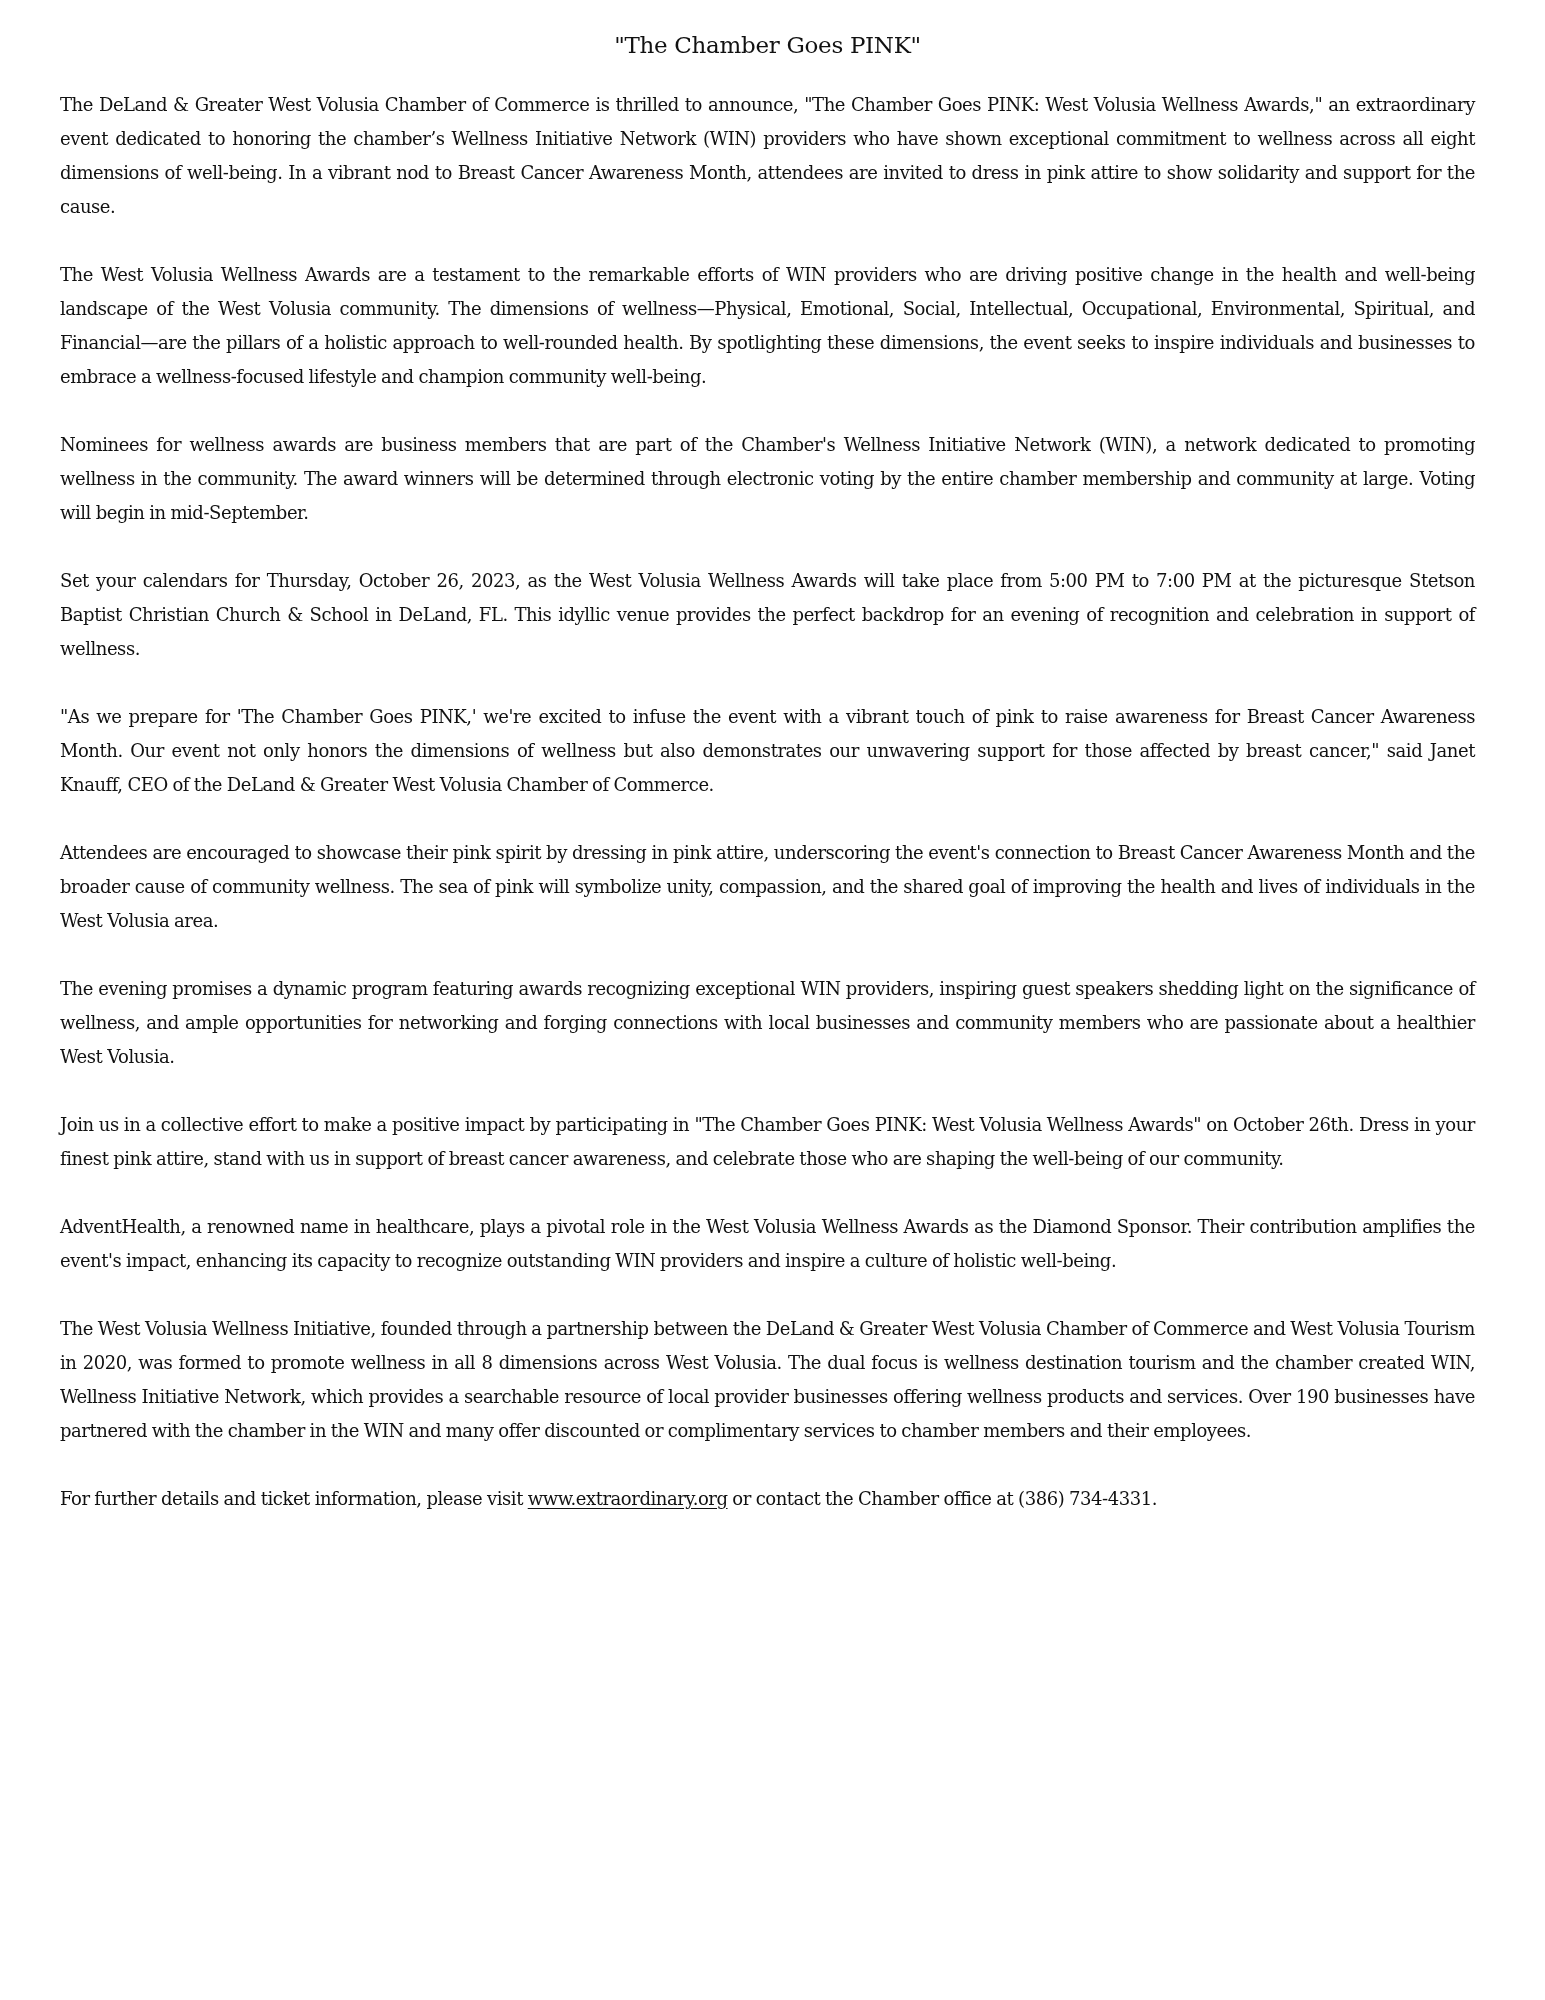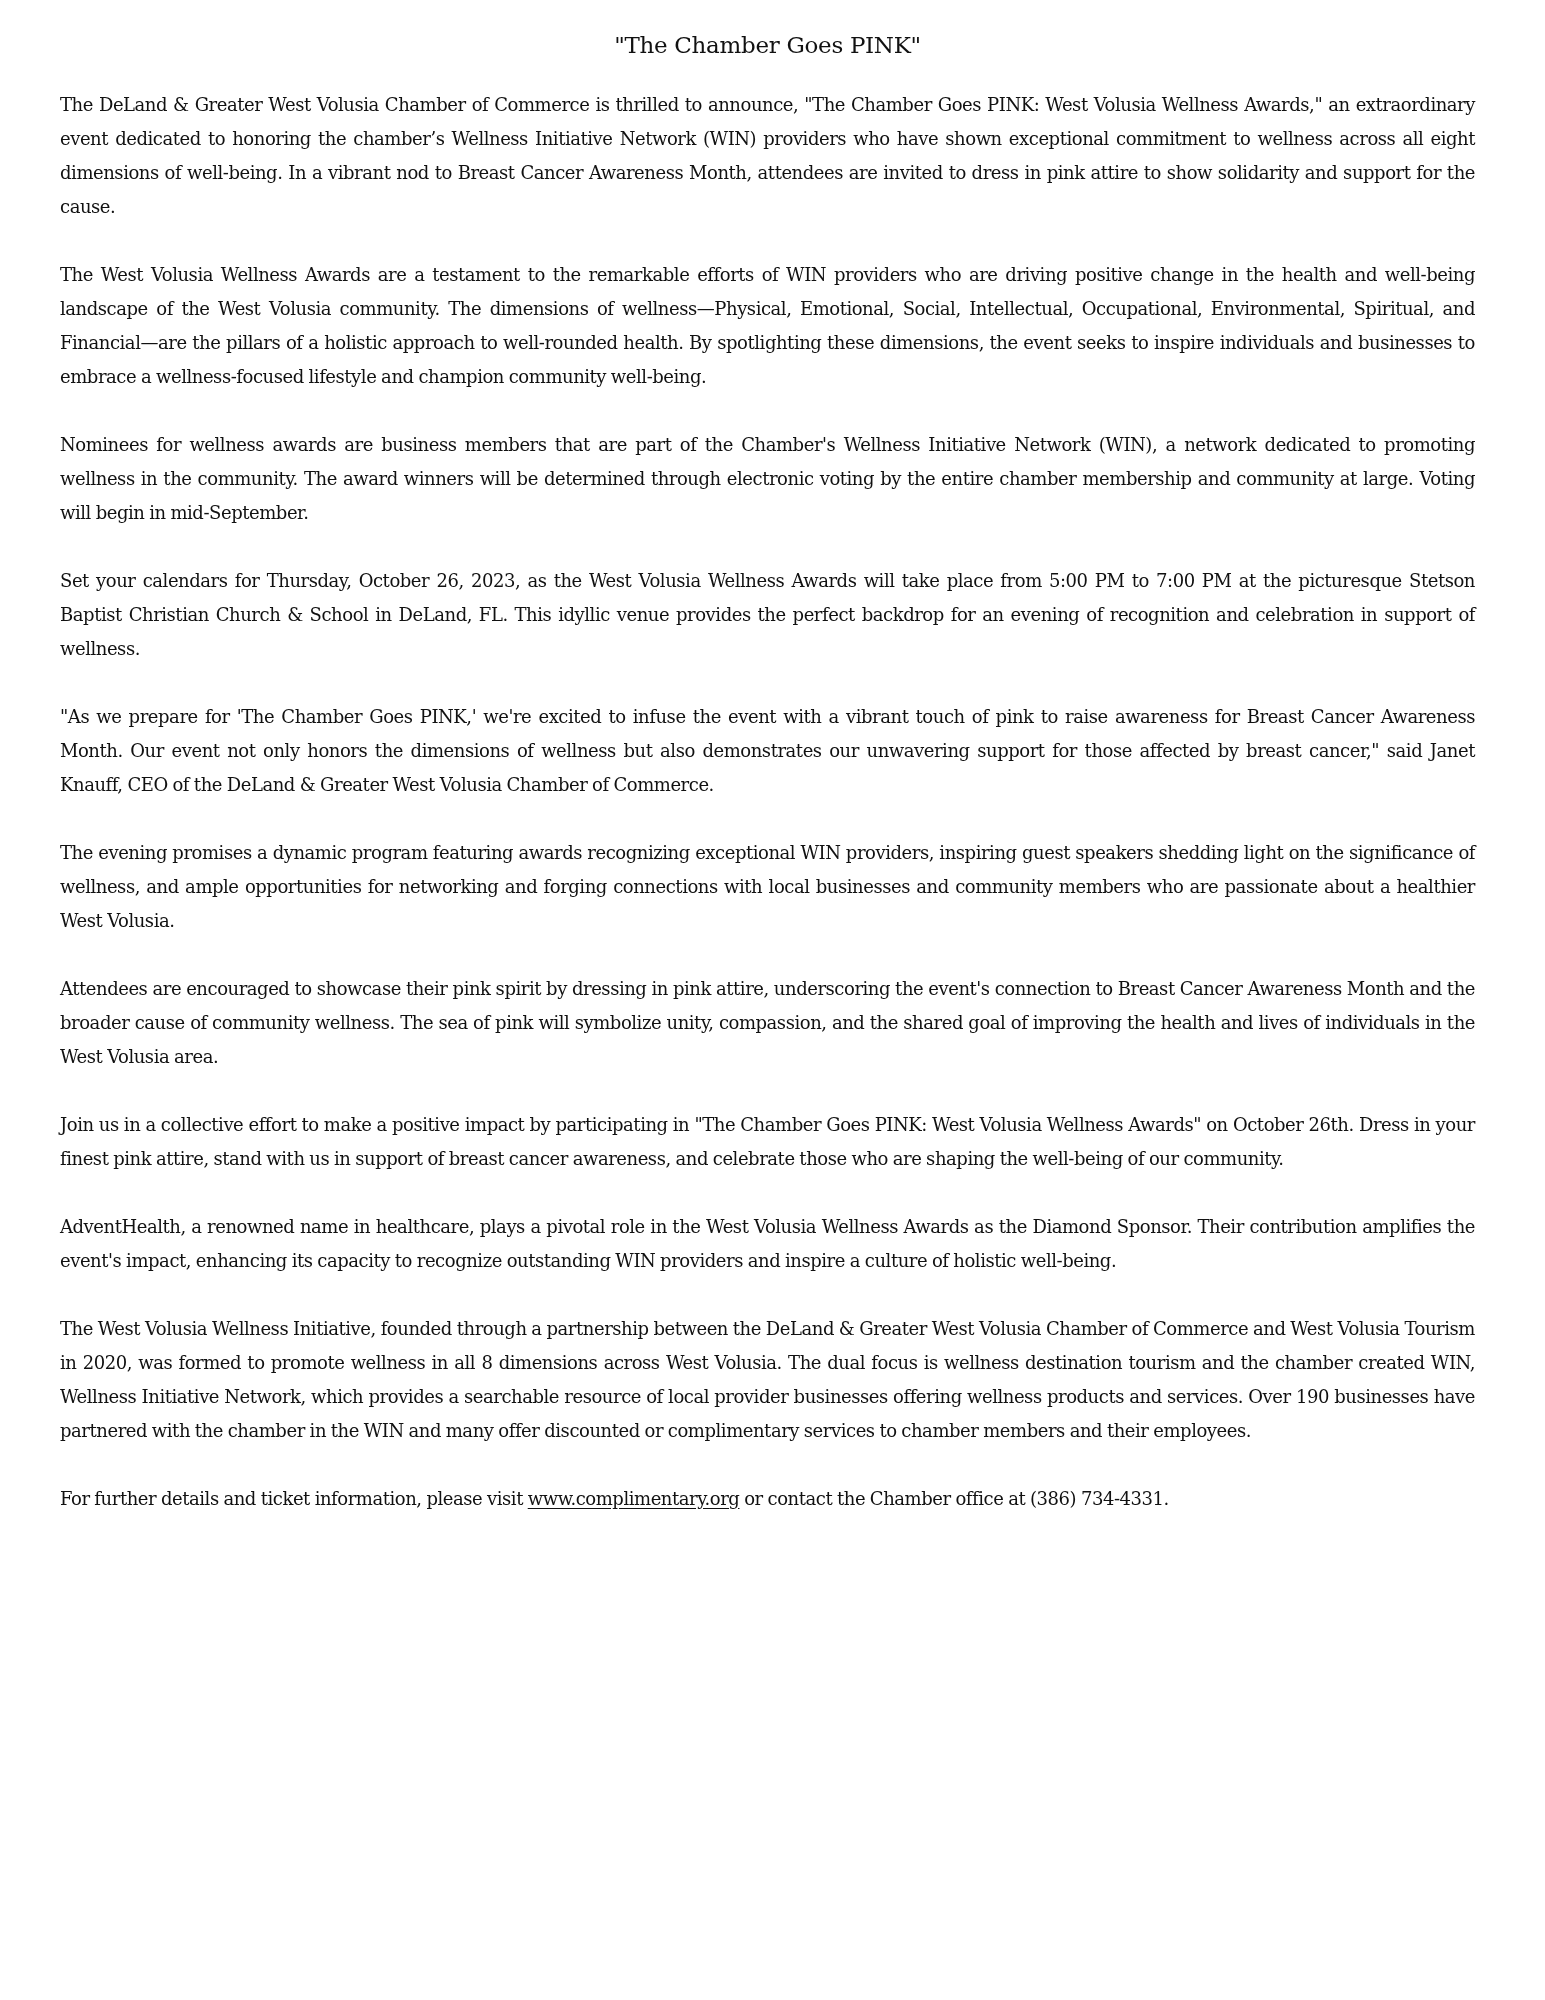--- a/index.html
+++ b/index.html
@@ -55,20 +55,20 @@
 <div class="page">
   <div class="title-block">
     <p class="title-line">"The Chamber Goes PINK"</p>
   </div>
 
   <p class="para">The DeLand &amp; Greater West Volusia Chamber of Commerce is thrilled to announce, "The Chamber Goes PINK: West Volusia Wellness Awards," an extraordinary event dedicated to honoring the chamber’s Wellness Initiative Network (WIN) providers who have shown exceptional commitment to wellness across all eight dimensions of well-being. In a vibrant nod to Breast Cancer Awareness Month, attendees are invited to dress in pink attire to show solidarity and support for the cause.</p>
   <p class="para">The West Volusia Wellness Awards are a testament to the remarkable efforts of WIN providers who are driving positive change in the health and well-being landscape of the West Volusia community. The dimensions of wellness—Physical, Emotional, Social, Intellectual, Occupational, Environmental, Spiritual, and Financial—are the pillars of a holistic approach to well-rounded health. By spotlighting these dimensions, the event seeks to inspire individuals and businesses to embrace a wellness-focused lifestyle and champion community well-being.</p>
   <p class="para">Nominees for wellness awards are business members that are part of the Chamber's Wellness Initiative Network (WIN), a network dedicated to promoting wellness in the community. The award winners will be determined through electronic voting by the entire chamber membership and community at large. Voting will begin in mid-September.</p>
   <p class="para">Set your calendars for Thursday, October 26, 2023, as the West Volusia Wellness Awards will take place from 5:00 PM to 7:00 PM at the picturesque Stetson Baptist Christian Church &amp; School in DeLand, FL. This idyllic venue provides the perfect backdrop for an evening of recognition and celebration in support of wellness.</p>
   <p class="para">"As we prepare for 'The Chamber Goes PINK,' we're excited to infuse the event with a vibrant touch of pink to raise awareness for Breast Cancer Awareness Month. Our event not only honors the dimensions of wellness but also demonstrates our unwavering support for those affected by breast cancer," said Janet Knauff, CEO of the DeLand &amp; Greater West Volusia Chamber of Commerce.</p>
+  <p class="para">Attendees are encouraged to showcase their pink spirit by dressing in pink attire, underscoring the event's connection to Breast Cancer Awareness Month and the broader cause of community wellness. The sea of pink will symbolize unity, compassion, and the shared goal of improving the health and lives of individuals in the West Volusia area.</p>
   <p class="para">The evening promises a dynamic program featuring awards recognizing exceptional WIN providers, inspiring guest speakers shedding light on the significance of wellness, and ample opportunities for networking and forging connections with local businesses and community members who are passionate about a healthier West Volusia.</p>
-  <p class="para">Attendees are encouraged to showcase their pink spirit by dressing in pink attire, underscoring the event's connection to Breast Cancer Awareness Month and the broader cause of community wellness. The sea of pink will symbolize unity, compassion, and the shared goal of improving the health and lives of individuals in the West Volusia area.</p>
   <p class="para">Join us in a collective effort to make a positive impact by participating in "The Chamber Goes PINK: West Volusia Wellness Awards" on October 26th. Dress in your finest pink attire, stand with us in support of breast cancer awareness, and celebrate those who are shaping the well-being of our community.</p>
   <p class="para">AdventHealth, a renowned name in healthcare, plays a pivotal role in the West Volusia Wellness Awards as the Diamond Sponsor. Their contribution amplifies the event's impact, enhancing its capacity to recognize outstanding WIN providers and inspire a culture of holistic well-being.</p>
   <p class="para">The West Volusia Wellness Initiative, founded through a partnership between the DeLand &amp; Greater West Volusia Chamber of Commerce and West Volusia Tourism in 2020, was formed to promote wellness in all 8 dimensions across West Volusia. The dual focus is wellness destination tourism and the chamber created WIN, Wellness Initiative Network, which provides a searchable resource of local provider businesses offering wellness products and services. Over 190 businesses have partnered with the chamber in the WIN and many offer discounted or complimentary services to chamber members and their employees.</p>
 
-  <p class="para last"><span>For further details and ticket information, please visit </span><a class="link" href="#">www.complimentary.org</a><span> or contact the Chamber office at (386) 734-4331.</span></p>
+  <p class="para last"><span>For further details and ticket information, please visit </span><a class="link" href="#">www.extraordinary.org</a><span> or contact the Chamber office at (386) 734-4331.</span></p>
 </div>
 
 </body></html>

